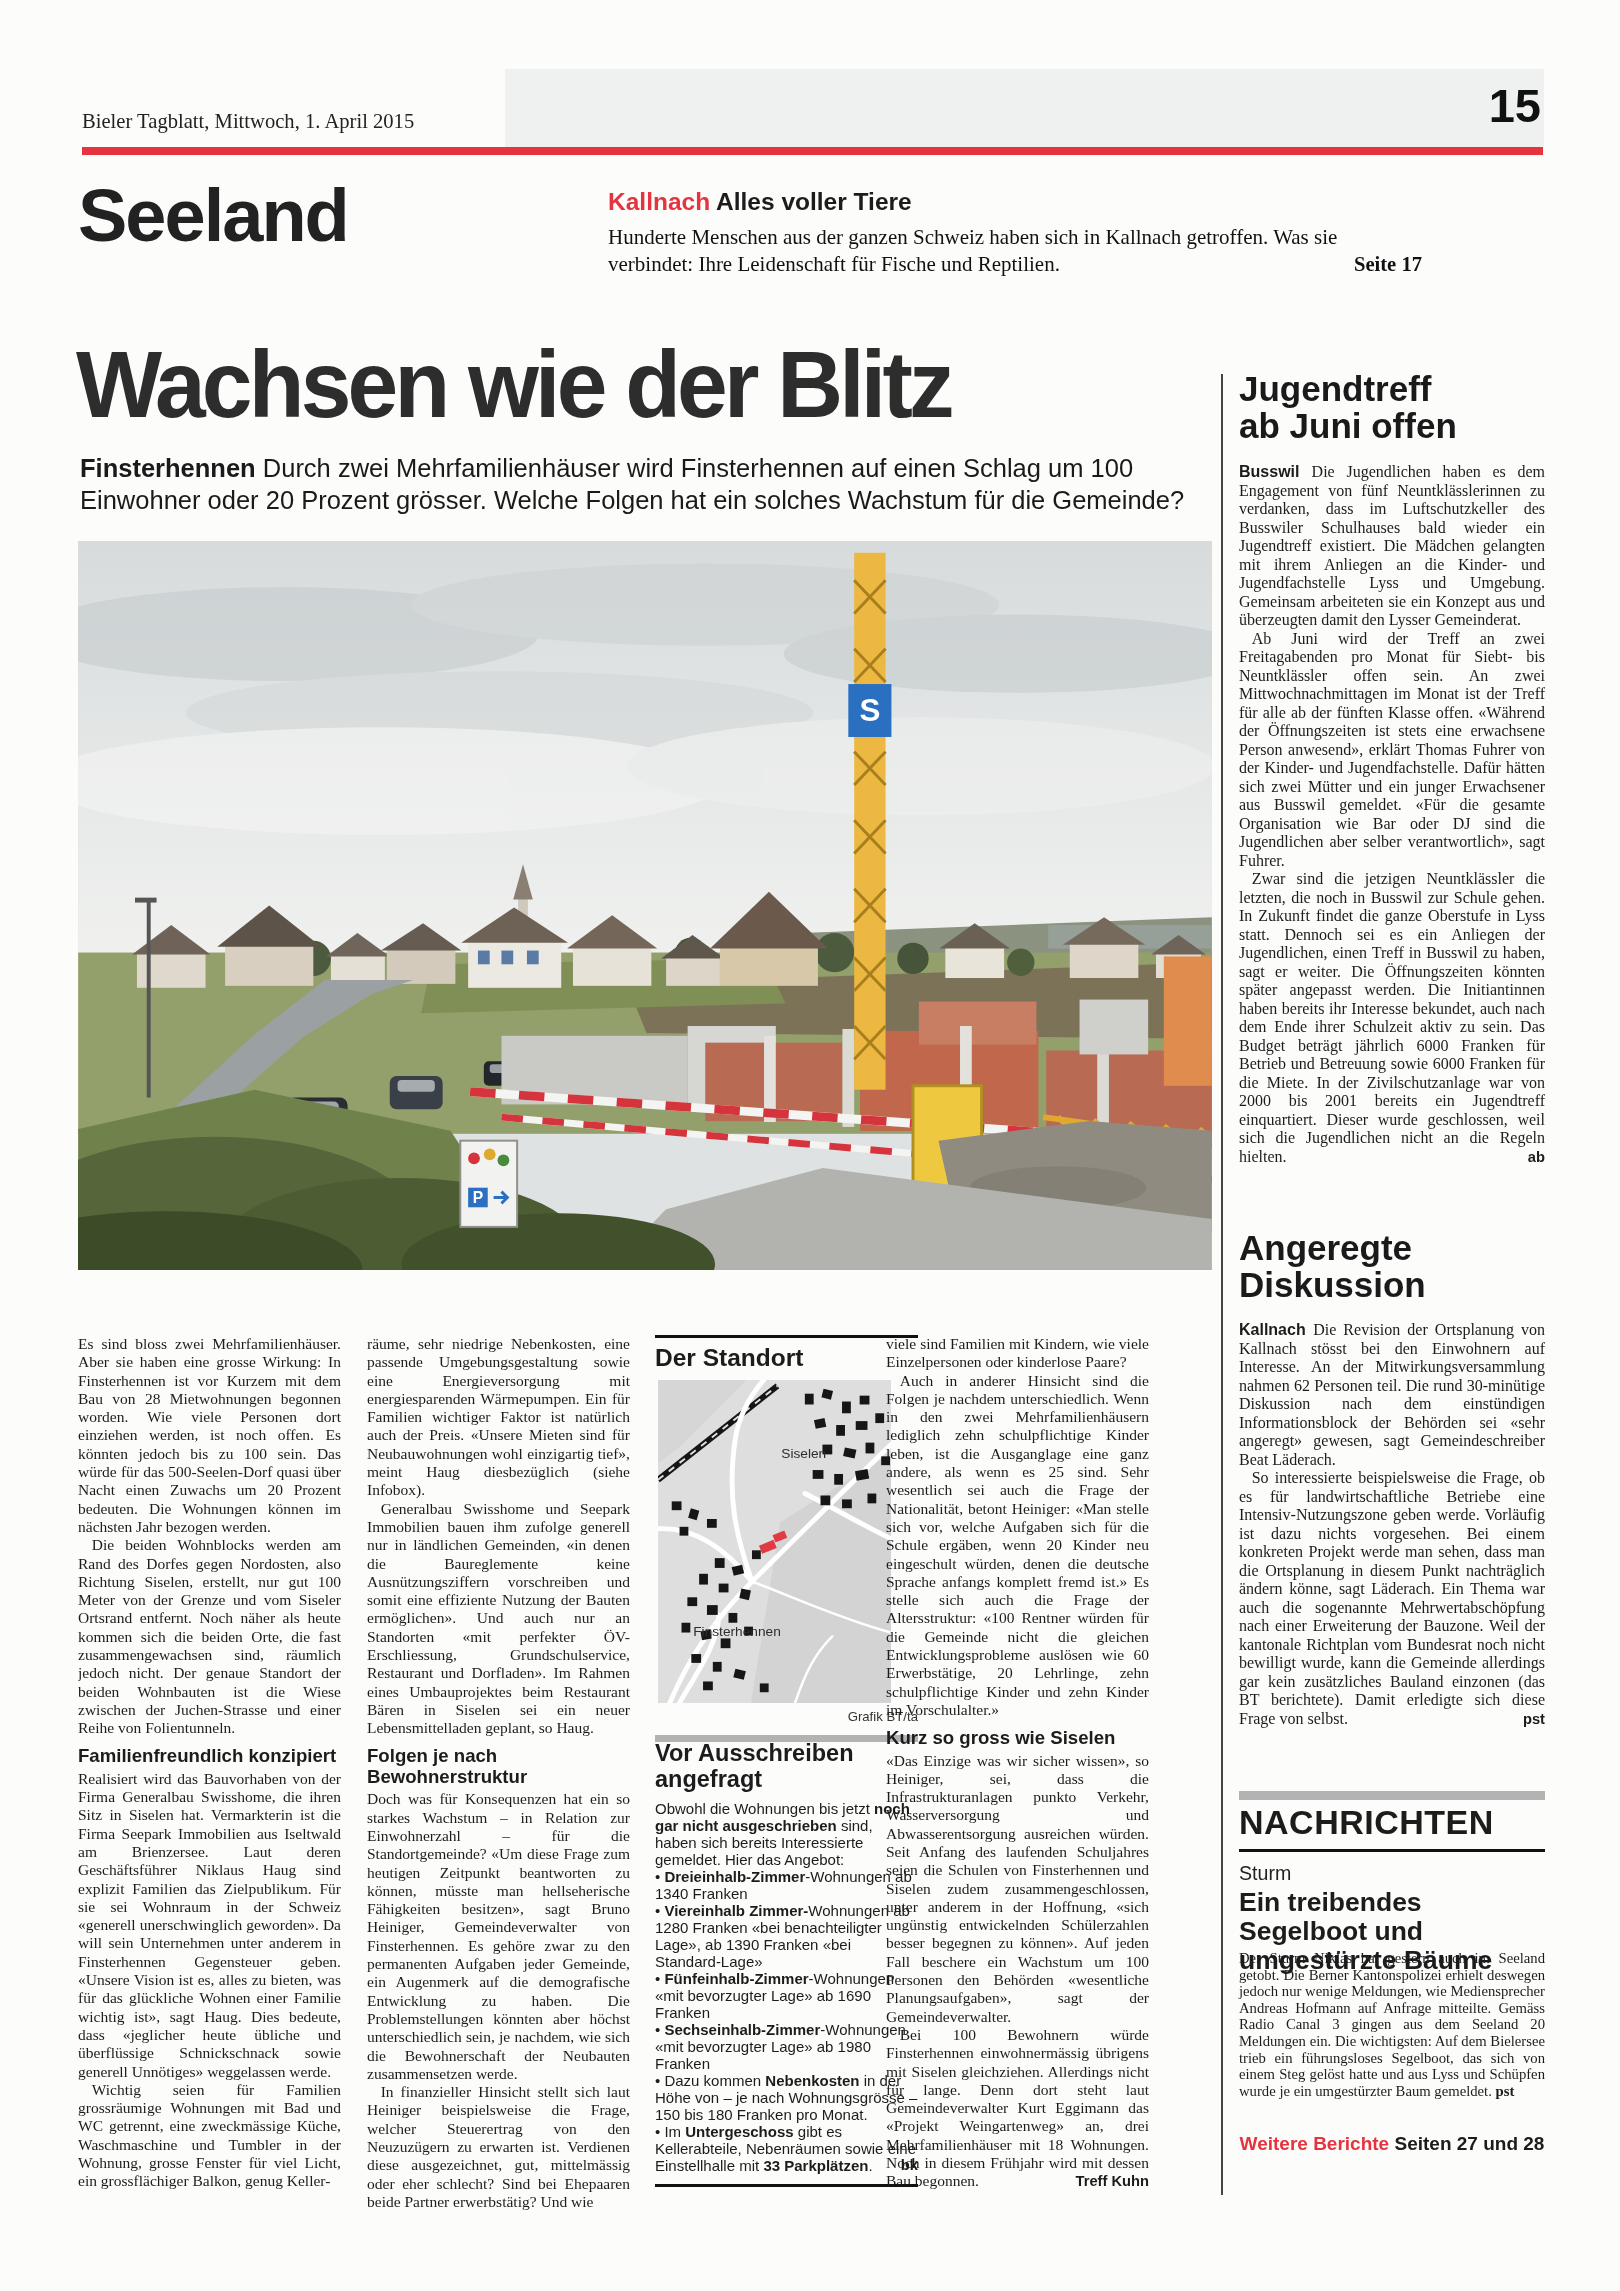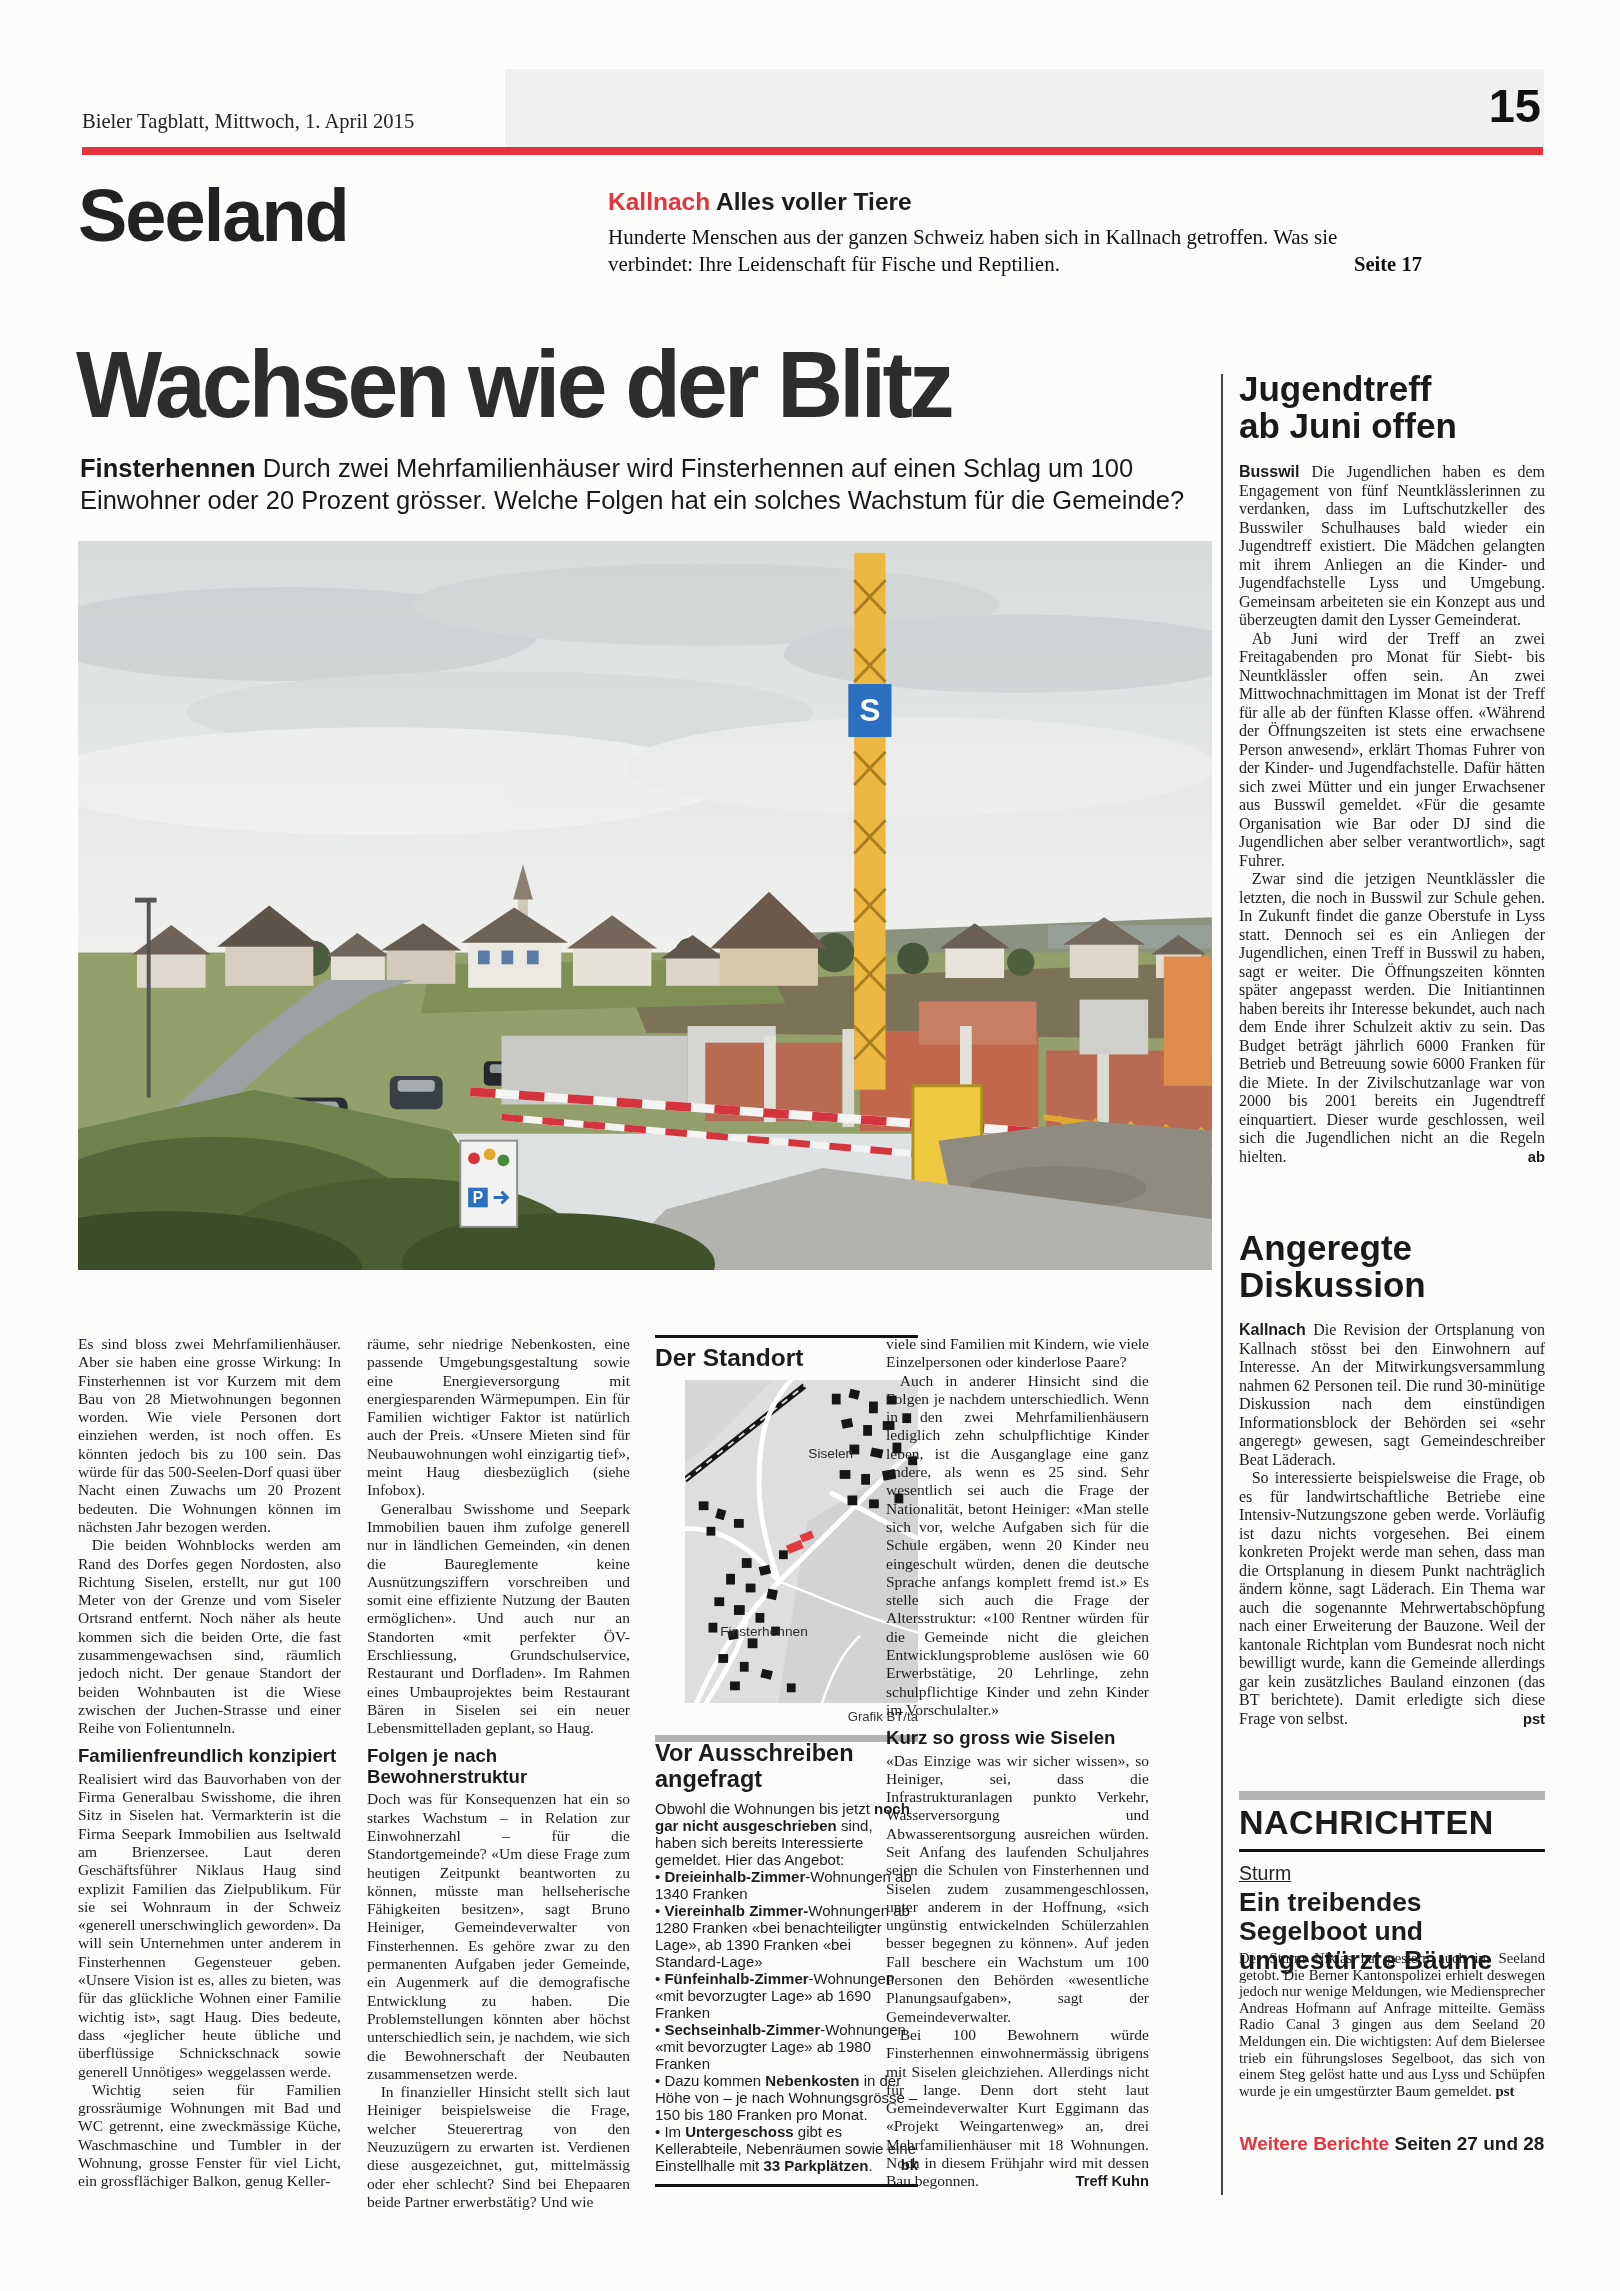--- a/index.html
+++ b/index.html
@@ -38,42 +38,42 @@
   .body-p{margin:0;}
   .body-p + .body-p{text-indent:13.7px;}
   .subhead{margin:8.8px 0 2.9px 0;font-family:"Liberation Sans",sans-serif;font-size:18.6px;line-height:20.6px;font-weight:bold;text-align:left;}
   .subhead + .body-p{text-indent:0;}
   .auth{float:right;font-weight:bold;font-family:"Liberation Sans",sans-serif;font-size:14.7px;}
 
   
   #map-box{left:655px;top:1335px;width:263px;}
   .box-toprule{height:2.9px;background:#111;}
   #map-title{margin:5.9px 0 7.8px 0;font-size:24.5px;font-weight:bold;}
-  #map-wrap{margin-left:30px;width:267px;}
+  #map-wrap{margin-left:3px;width:267px;}
   #map-credit{text-align:right;font-family:"Liberation Sans",sans-serif;font-size:13.2px;color:#333;margin-top:2px;}
   #map-grayrule{height:6.9px;background:#b3b3b3;margin-top:11.8px;}
 
   
   #infobox{left:655px;top:1741px;width:263px;font-family:"Liberation Sans",sans-serif;}
   #infobox h3{margin:0 0 7.8px 0;font-size:23.5px;line-height:25.5px;font-weight:bold;}
   #infobox p{margin:0;font-size:15px;line-height:17px;}
   #infobox .ib-rule{height:3.9px;background:#111;margin-top:9.8px;}
 
   
   #sb-rule{left:1221px;top:374px;width:2px;height:1821px;background:#444;}
   .sb{position:absolute;left:1239px;width:306px;}
   .sb-title{font-family:"Liberation Sans",sans-serif;font-weight:bold;font-size:35px;line-height:37px;color:#1a1a1a;}
   .sb-body{font-size:16px;line-height:18.5px;text-align:justify;}
   .sb-body p{margin:0;}
   .sb-body p + p{text-indent:12.7px;}
   .sb-body b.kick, .kick{font-family:"Liberation Sans",sans-serif;}
   #news-grayrule{left:1239px;top:1791px;width:306px;height:8.8px;background:#b3b3b3;}
   #news-title{left:1239px;top:1803px;font-size:34px;font-weight:bold;letter-spacing:0.5px;}
   #news-blackrule{left:1239px;top:1849px;width:306px;height:2.9px;background:#111;}
-  #news-kicker{left:1239px;top:1862px;font-size:19.6px;color:#222;text-decoration:underline;}
+  #news-kicker{left:1239px;top:1862px;font-size:19.6px;color:#222;}
   #news-head{left:1239px;top:1888px;width:306px;font-size:26.5px;line-height:29px;font-weight:bold;}
   #news-body{left:1239px;top:1950px;width:306px;font-size:14.7px;line-height:16.6px;text-align:justify;}
   #news-more{left:1239px;top:2133px;width:306px;text-align:center;font-family:"Liberation Sans",sans-serif;
              font-size:19px;font-weight:bold;}
 </style>
 </head>
 <body>
 
 <div id="page">
 

